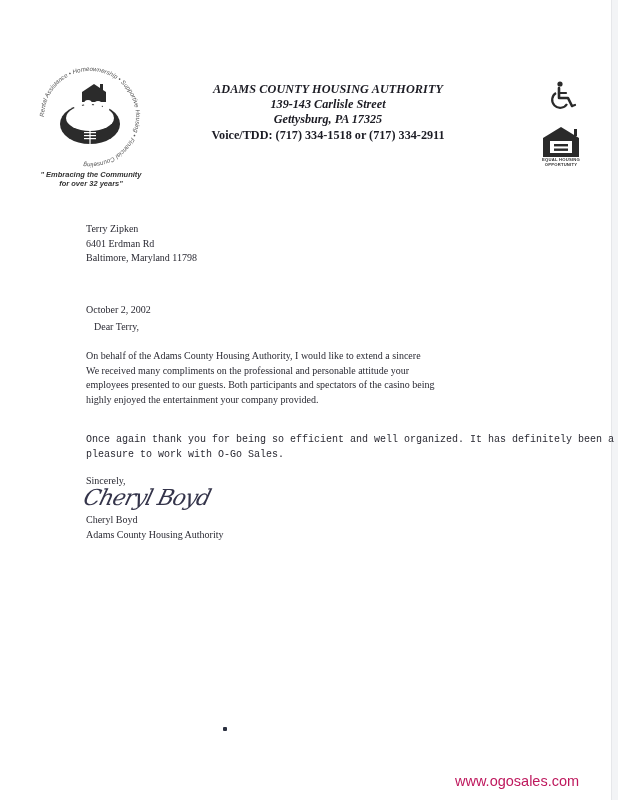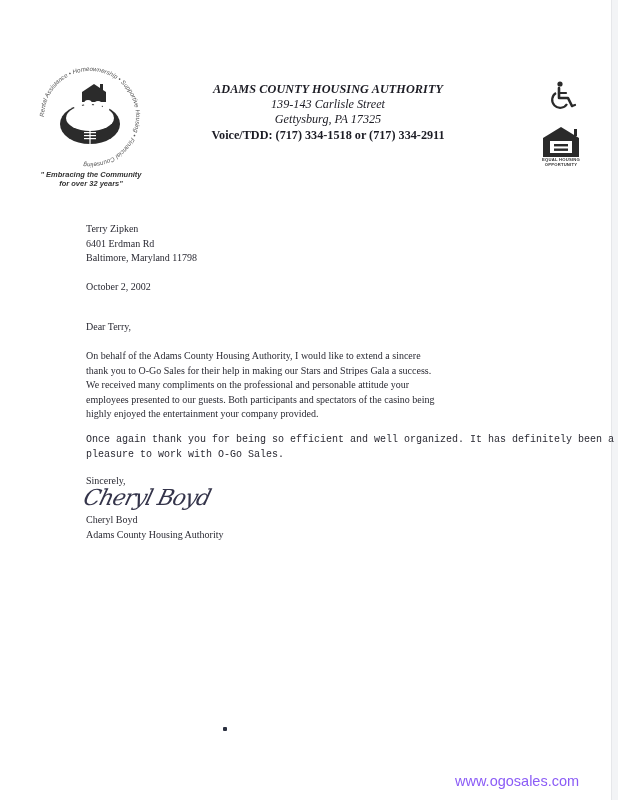--- a/index.html
+++ b/index.html
@@ -13,47 +13,47 @@
     .tagline {
       position: absolute; left: 28px; top: 170px; width: 126px; text-align: center;
       font-family: "Liberation Sans", sans-serif; font-style: italic; font-weight: bold;
       font-size: 7.5px; line-height: 9px; color: #333;
     }
     .letterhead {
       position: absolute; left: 202px; top: 82px; width: 252px; text-align: center;
       font-size: 12.2px; line-height: 15.2px; color: #1c1c24;
     }
     .letterhead .org { font-style: italic; font-weight: bold; letter-spacing: 0.1px; }
-    .letterhead .street, .letterhead .city { font-style: italic; font-weight: normal; }
+    .letterhead .street, .letterhead .city { font-style: italic; font-weight: bold; }
     .letterhead .voice, .letterhead .fax { font-weight: bold; }
     .hc-icon { position: absolute; left: 547px; top: 80px; width: 32px; height: 32px; }
     .eho-icon { position: absolute; left: 540px; top: 124px; width: 42px; height: 36px; }
     .eho-text {
       position: absolute; left: 536px; top: 157px; width: 50px; text-align: center;
       font-family: "Liberation Sans", sans-serif; font-size: 4.2px; line-height: 5px; font-weight: bold; color: #333; letter-spacing: 0.2px;
     }
     .body-text { position: absolute; left: 86px; font-size: 10px; line-height: 14.6px; color: #2a2a33; }
     .address { top: 222px; }
-    .date { top: 280px; text-align: center; }
-    .salutation { top: 320px; }
+    .date { top: 303px; text-align: center; }
+    .salutation { top: 320px; margin-left: 8px; }
     .para1 { top: 349px; width: 520px; }
     .para2 { top: 433px; width: 520px; font-family: Liberation Mono, monospace; }
     .closing { top: 474px; }
     .signature {
       position: absolute; left: 84px; top: 485px;
       font-family: "DejaVu Serif", serif; font-style: italic; font-size: 22px; color: #34344a;
       transform: skewX(-14deg); letter-spacing: -1px;
     }
     .signer-name { top: 513px; }
     .signer-org { top: 528px; }
     .line { display: block; white-space: nowrap; }
     .speck { position: absolute; left: 223px; top: 727px; width: 4px; height: 4px; background: #2b3040; border-radius: 1px; }
     .watermark {
       position: absolute; left: 455px; top: 773px;
-      font-family: "Liberation Sans", sans-serif; font-size: 14.5px; color: #8b5cf6;
+      font-family: "Liberation Sans", sans-serif; font-size: 14.5px; color: #be185d;
     }
   </style>
 </head>
 <body>
 
 <div class="edge-strip"></div>
 
 <div class="logo">
   <svg viewBox="0 0 120 110">
     <defs>
@@ -119,21 +119,20 @@
   <span class="line">Terry Zipken</span>
   <span class="line">6401 Erdman Rd</span>
   <span class="line">Baltimore, Maryland  11798</span>
 </div>
 
 <div class="body-text date">October 2, 2002</div>
 <div class="body-text salutation">Dear Terry,</div>
 
 <div class="body-text para1">
   <span class="line">On behalf of the Adams County Housing Authority, I would like to extend a sincere</span>
-  <span class="line">thank you to O-Go Sales for their help in making our Stars and Stripes Gala a success.</span>
   <span class="line">We received many compliments on the professional and personable attitude your</span>
   <span class="line">employees presented to our guests.  Both participants and spectators of the casino being</span>
   <span class="line">highly enjoyed the entertainment your company provided.</span>
 </div>
 
 <div class="body-text para2">
   <span class="line">Once again thank you for being so efficient and well organized.  It has definitely been a</span>
   <span class="line">pleasure to work with O-Go Sales.</span>
 </div>
 

